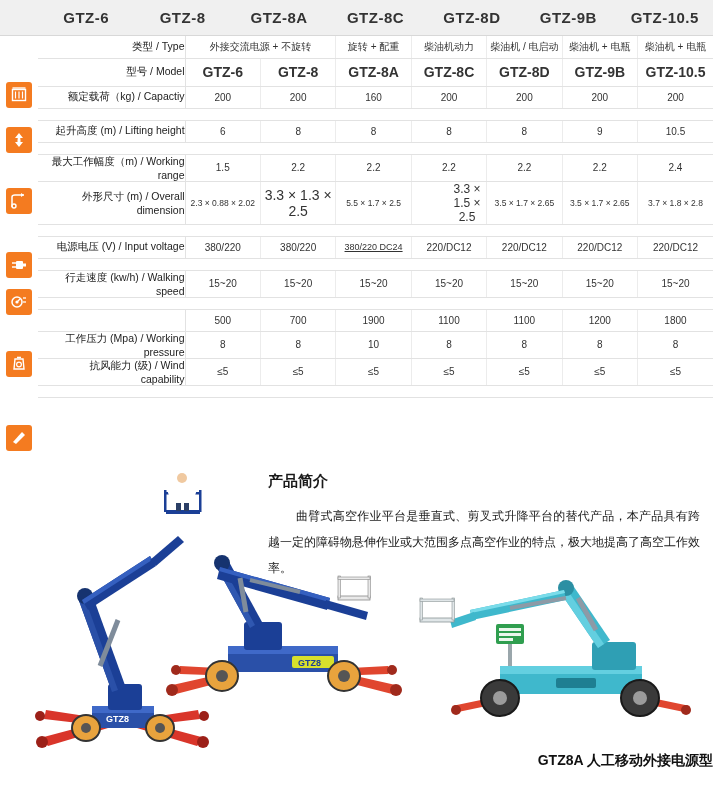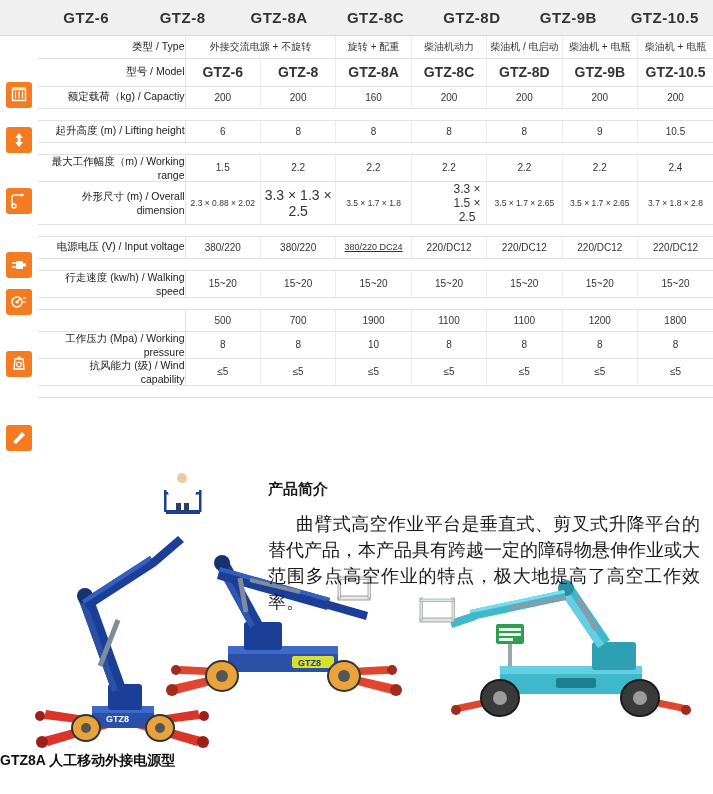--- a/index.html
+++ b/index.html
@@ -89,45 +89,45 @@
   col.c0 { width: 147px; }
   col.cx { width: 75.4px; }
 
   
   .intro {
     position: absolute;
     left: 268px; top: 468px;
     width: 432px;
   }
   .intro h3 {
-    margin: 12px 0 12px 0;
+    margin: 4px 0 12px 0;
     font-size: 15px;
     font-weight: bold;
     color: #1a1a1a;
   }
   .intro p {
     margin: 0;
-    font-size: 18px;
+    font-size: 12px;
     line-height: 26px;
     color: #1a1a1a;
     text-align: justify;
     text-indent: 28px;
   }
 
   
   .photos {
     position: absolute;
     left: 0; top: 470px;
     width: 713px; height: 324px;
   }
   .caption {
     position: absolute;
     left: 0; top: 752px;
     width: 713px;
-    text-align: left;
+    text-align: right;
     font-size: 14px;
     font-weight: bold;
     color: #111;
   }
 </style>
 </head>
 <body>
 
 <div id="page">
 
@@ -278,21 +278,21 @@
           <td>2.2</td>
           <td>2.2</td>
           <td>2.2</td>
           <td>2.4</td>
         </tr>
 
         <tr>
           <td class="lbl">外形尺寸 (m) / Overall dimension</td>
           <td style="font-size:8.5px;">2.3 × 0.88 × 2.02</td>
           <td style="font-size:14px;">3.3 × 1.3 × 2.5</td>
-          <td style="font-size:8.5px;">3.5 × 1.7 × 1.8</td>
+          <td style="font-size:8.5px;">5.5 × 1.7 × 2.5</td>
           <td style="font-size:12px;padding-left:36px;">3.3 × 1.5 × 2.5</td>
           <td style="font-size:8.5px;">3.5 × 1.7 × 2.65</td>
           <td style="font-size:8.5px;">3.5 × 1.7 × 2.65</td>
           <td style="font-size:8.5px;">3.7 × 1.8 × 2.8</td>
         </tr>
 
         <tr class="gaprow">
           <td colspan="8"></td>
         </tr>
 

